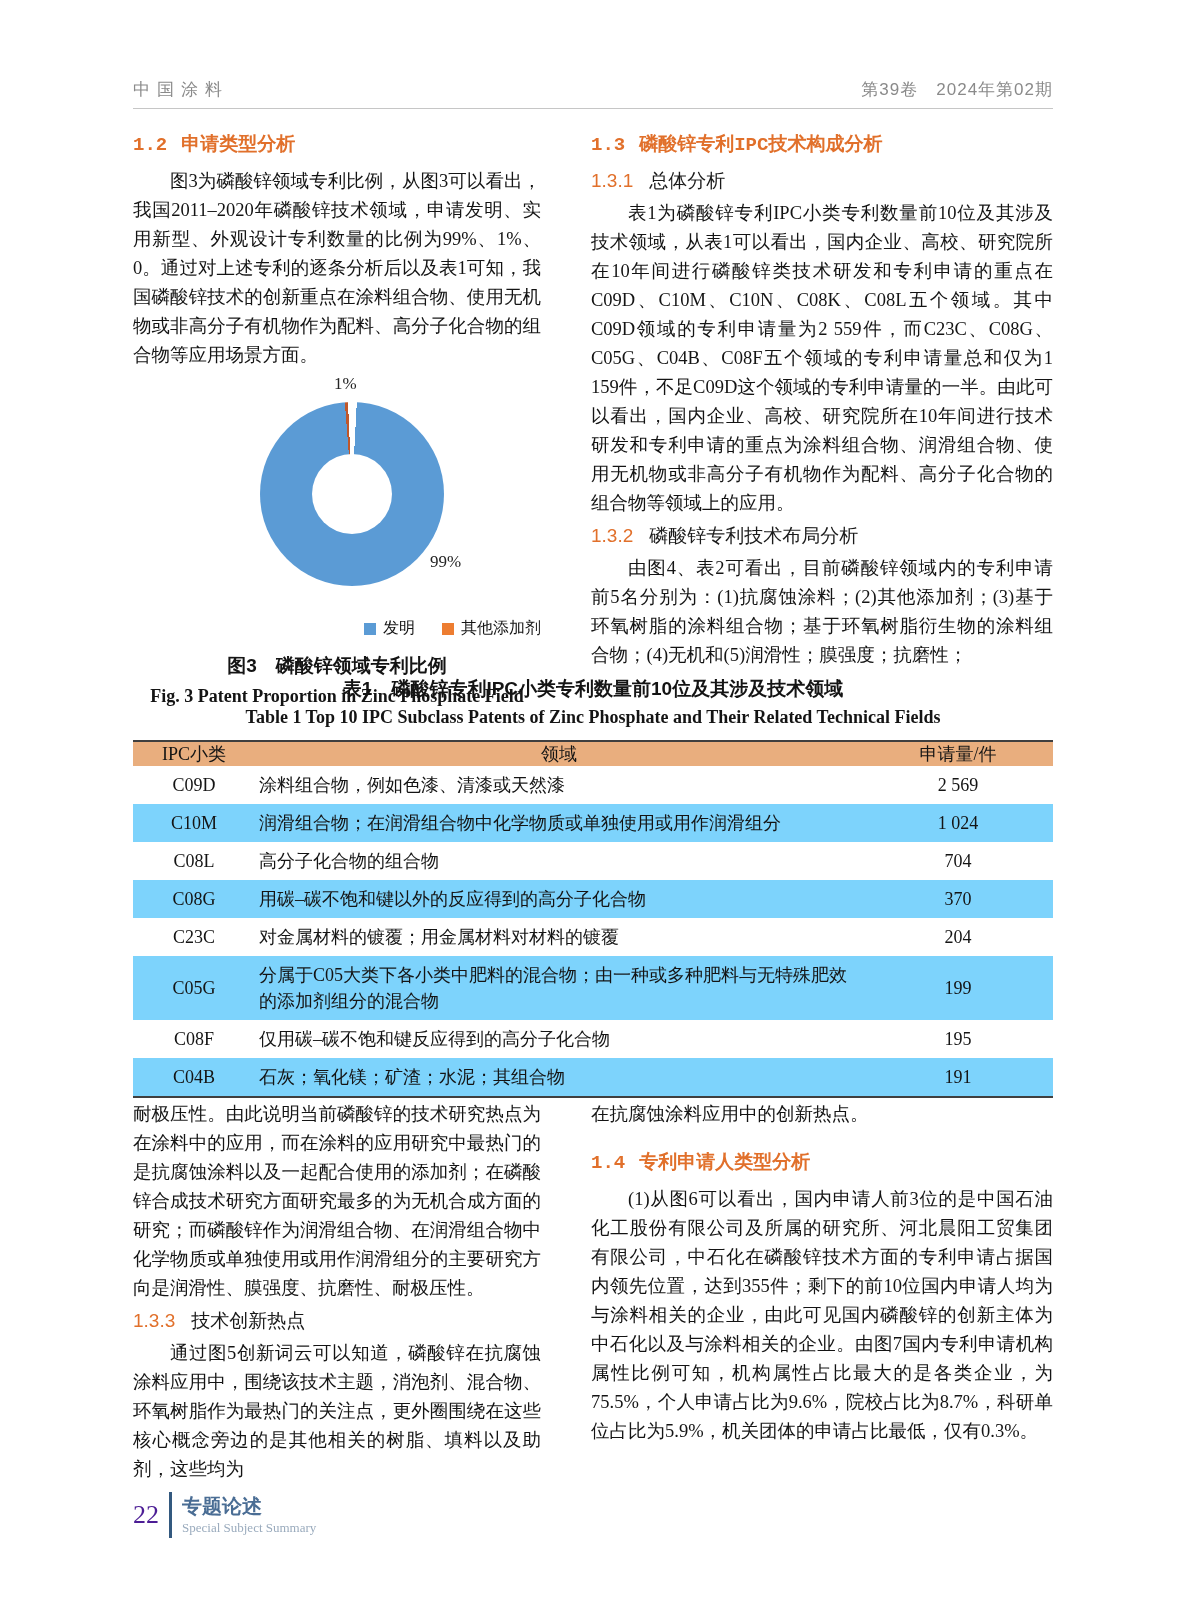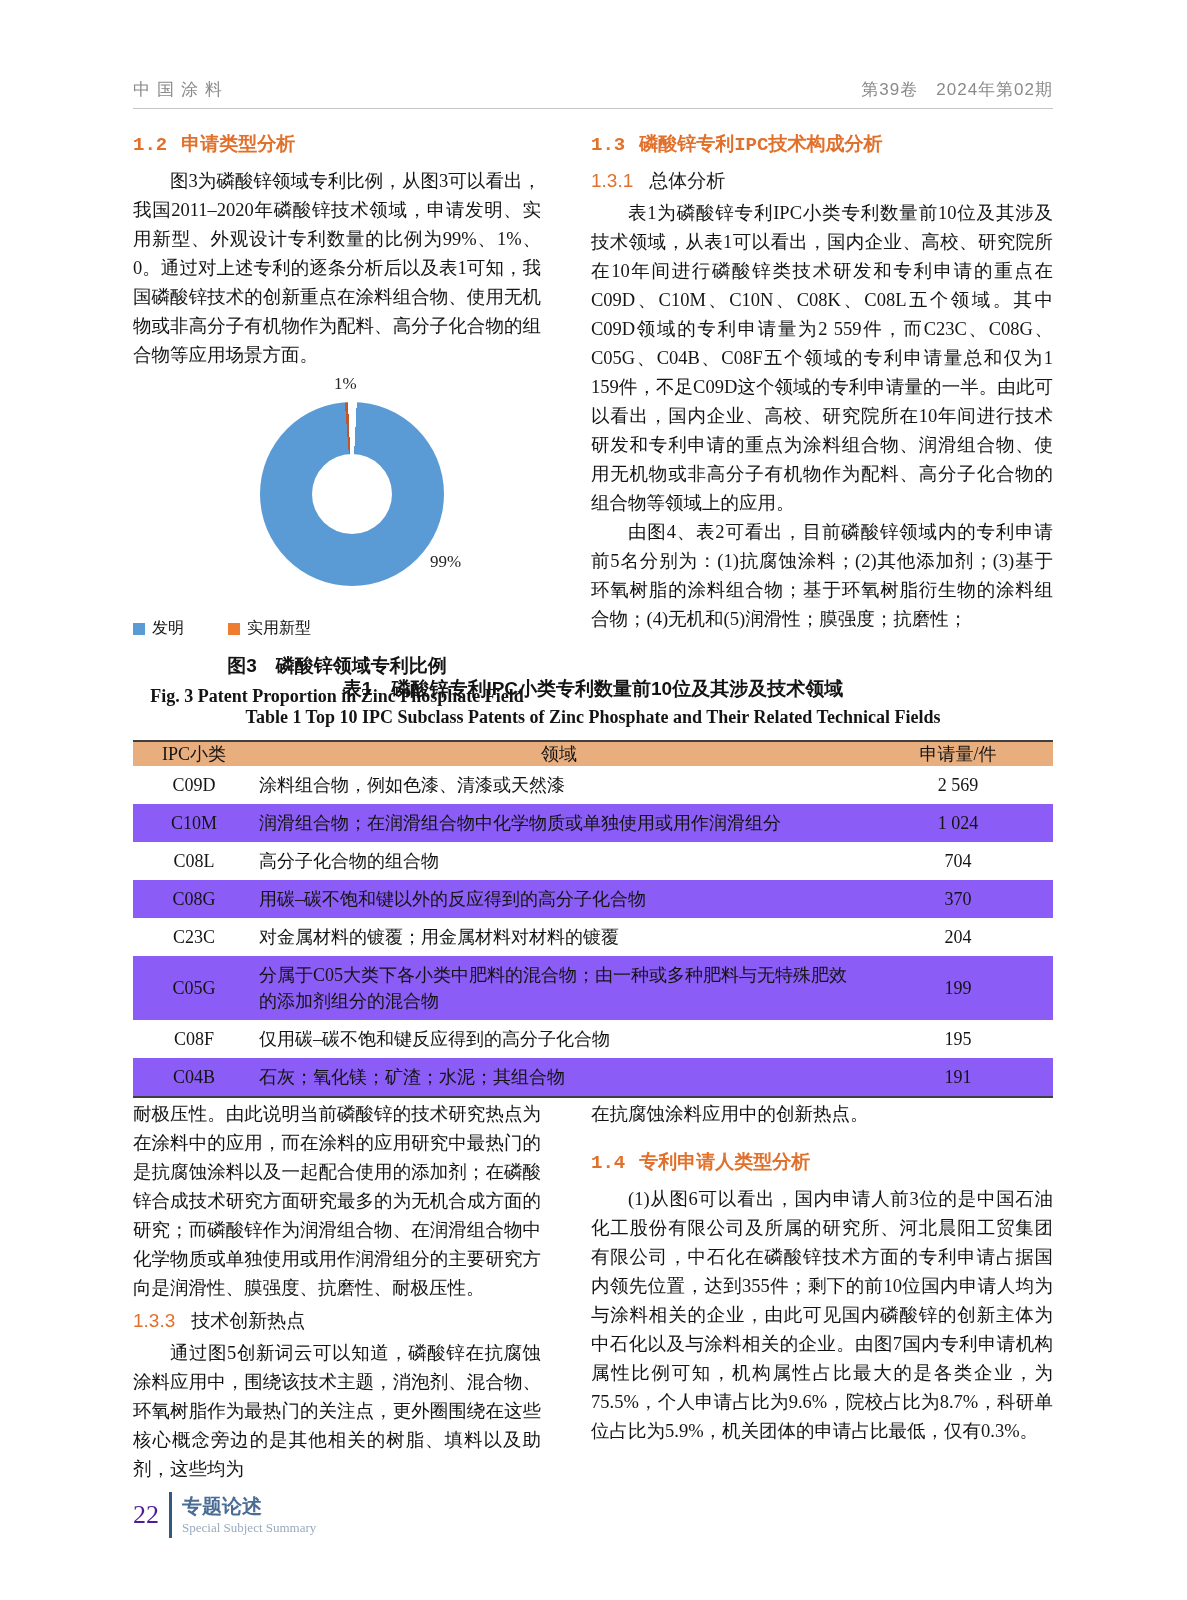--- a/index.html
+++ b/index.html
@@ -45,21 +45,21 @@
   .fig{margin-top:6px;}
   .donut-wrap{position:relative; height:232px;}
   .pct{position:absolute; font-size:17px; color:#242424;}
   .pct-one{left:201px; top:-2px;}
   .pct-99{left:297px; top:176px;}
   .donut{
     position:absolute; left:127px; top:26px; width:184px; height:184px; border-radius:50%;
     background:conic-gradient(#ffffff 0deg 3deg,#5b9bd5 3deg 355.5deg,#c0572b 355.5deg 357.5deg,#ffffff 357.5deg 360deg);
   }
   .donut::after{content:""; position:absolute; inset:52px; background:#ffffff; border-radius:50%;}
-  .legend{display:flex; justify-content:flex-start; gap:44px; margin-top:10px; font-size:16px;}
+  .legend{display:flex; justify-content:flex-end; gap:27px; margin-top:10px; font-size:16px;}
   .legend-item{display:flex; align-items:center; gap:7px;}
   .legend-swatch{width:12px; height:12px; display:inline-block;}
   .cap-zh{
     text-align:center; margin-top:14px; font-size:19px; font-weight:bold;
     font-family:"Liberation Sans","DejaVu Sans",sans-serif; white-space:pre-wrap;
   }
   .cap-en{text-align:center; margin-top:7px; font-size:18px; font-weight:bold; white-space:pre-wrap;}
   
   .tab-block{top:676px;}
   .t-title-zh{
@@ -73,21 +73,21 @@
   }
   table.ipc col.c1{width:122px;}
   table.ipc col.c2{width:608px;}
   table.ipc col.c3{width:190px;}
   table.ipc th{
     background:#e9ae7e; font-weight:normal; padding:0 4px; line-height:24px;
   }
   table.ipc td{padding:6px 4px; line-height:26px; vertical-align:middle;}
   table.ipc td:first-child, table.ipc td:last-child{text-align:center;}
   table.ipc td:nth-child(2){text-align:left;}
-  table.ipc tr.alt{background:#8b5cf6;}
+  table.ipc tr.alt{background:#7dd3fc;}
   
   .footer{
     position:absolute; left:133px; top:1492px;
     display:flex; align-items:center; gap:10px;
   }
   .footer .pagenum{font-size:26px; color:#4c1d95;}
   .footer .bar{width:3px; height:46px; background:#33597f;}
   .footer .sec-zh{
     font-family:"Liberation Sans","DejaVu Sans",sans-serif;
     font-size:20px; font-weight:bold; color:#4a6d94; line-height:22px;
@@ -117,36 +117,39 @@
           <div class="donut"></div>
           <span class="pct pct-99">99%</span>
         </div>
         <div class="legend">
             <span class="legend-item">
               <span class="legend-swatch" style="background: rgb(91, 155, 213);"></span>
               <span>发明</span>
             </span>
             <span class="legend-item">
               <span class="legend-swatch" style="background: rgb(237, 125, 49);"></span>
-              <span>实用新型</span>
+              <span>其他添加剂</span>
             </span>
           </div>
         <div class="cap-zh">图3　磷酸锌领域专利比例</div>
         <div class="cap-en">Fig. 3 Patent Proportion in Zinc Phosphate Field</div>
       </div>
     </div>
 
     <div class="col-r">
       <h2 class="sec">
         <span class="num">1.3</span><span>磷酸锌专利IPC技术构成分析</span>
       </h2>
       <h3 class="subsec">
         <span class="num">1.3.1</span><span>总体分析</span>
       </h3>
       <p class="body ind">表1为磷酸锌专利IPC小类专利数量前10位及其涉及技术领域，从表1可以看出，国内企业、高校、研究院所在10年间进行磷酸锌类技术研发和专利申请的重点在C09D、C10M、C10N、C08K、C08L五个领域。其中C09D领域的专利申请量为2 559件，而C23C、C08G、C05G、C04B、C08F五个领域的专利申请量总和仅为1 159件，不足C09D这个领域的专利申请量的一半。由此可以看出，国内企业、高校、研究院所在10年间进行技术研发和专利申请的重点为涂料组合物、润滑组合物、使用无机物或非高分子有机物作为配料、高分子化合物的组合物等领域上的应用。</p>
+      <h3 class="subsec">
+        <span class="num">1.3.2</span><span>磷酸锌专利技术布局分析</span>
+      </h3>
       <p class="body ind">由图4、表2可看出，目前磷酸锌领域内的专利申请前5名分别为：(1)抗腐蚀涂料；(2)其他添加剂；(3)基于环氧树脂的涂料组合物；基于环氧树脂衍生物的涂料组合物；(4)无机和(5)润滑性；膜强度；抗磨性；</p>
     </div>
   </div>
 
   <div class="content tab-block">
     <div class="t-title-zh">表1　磷酸锌专利IPC小类专利数量前10位及其涉及技术领域</div>
     <div class="t-title-en">Table 1 Top 10 IPC Subclass Patents of Zinc Phosphate and Their Related Technical Fields</div>
     <table class="ipc">
       <colgroup>
           <col class="c1">

